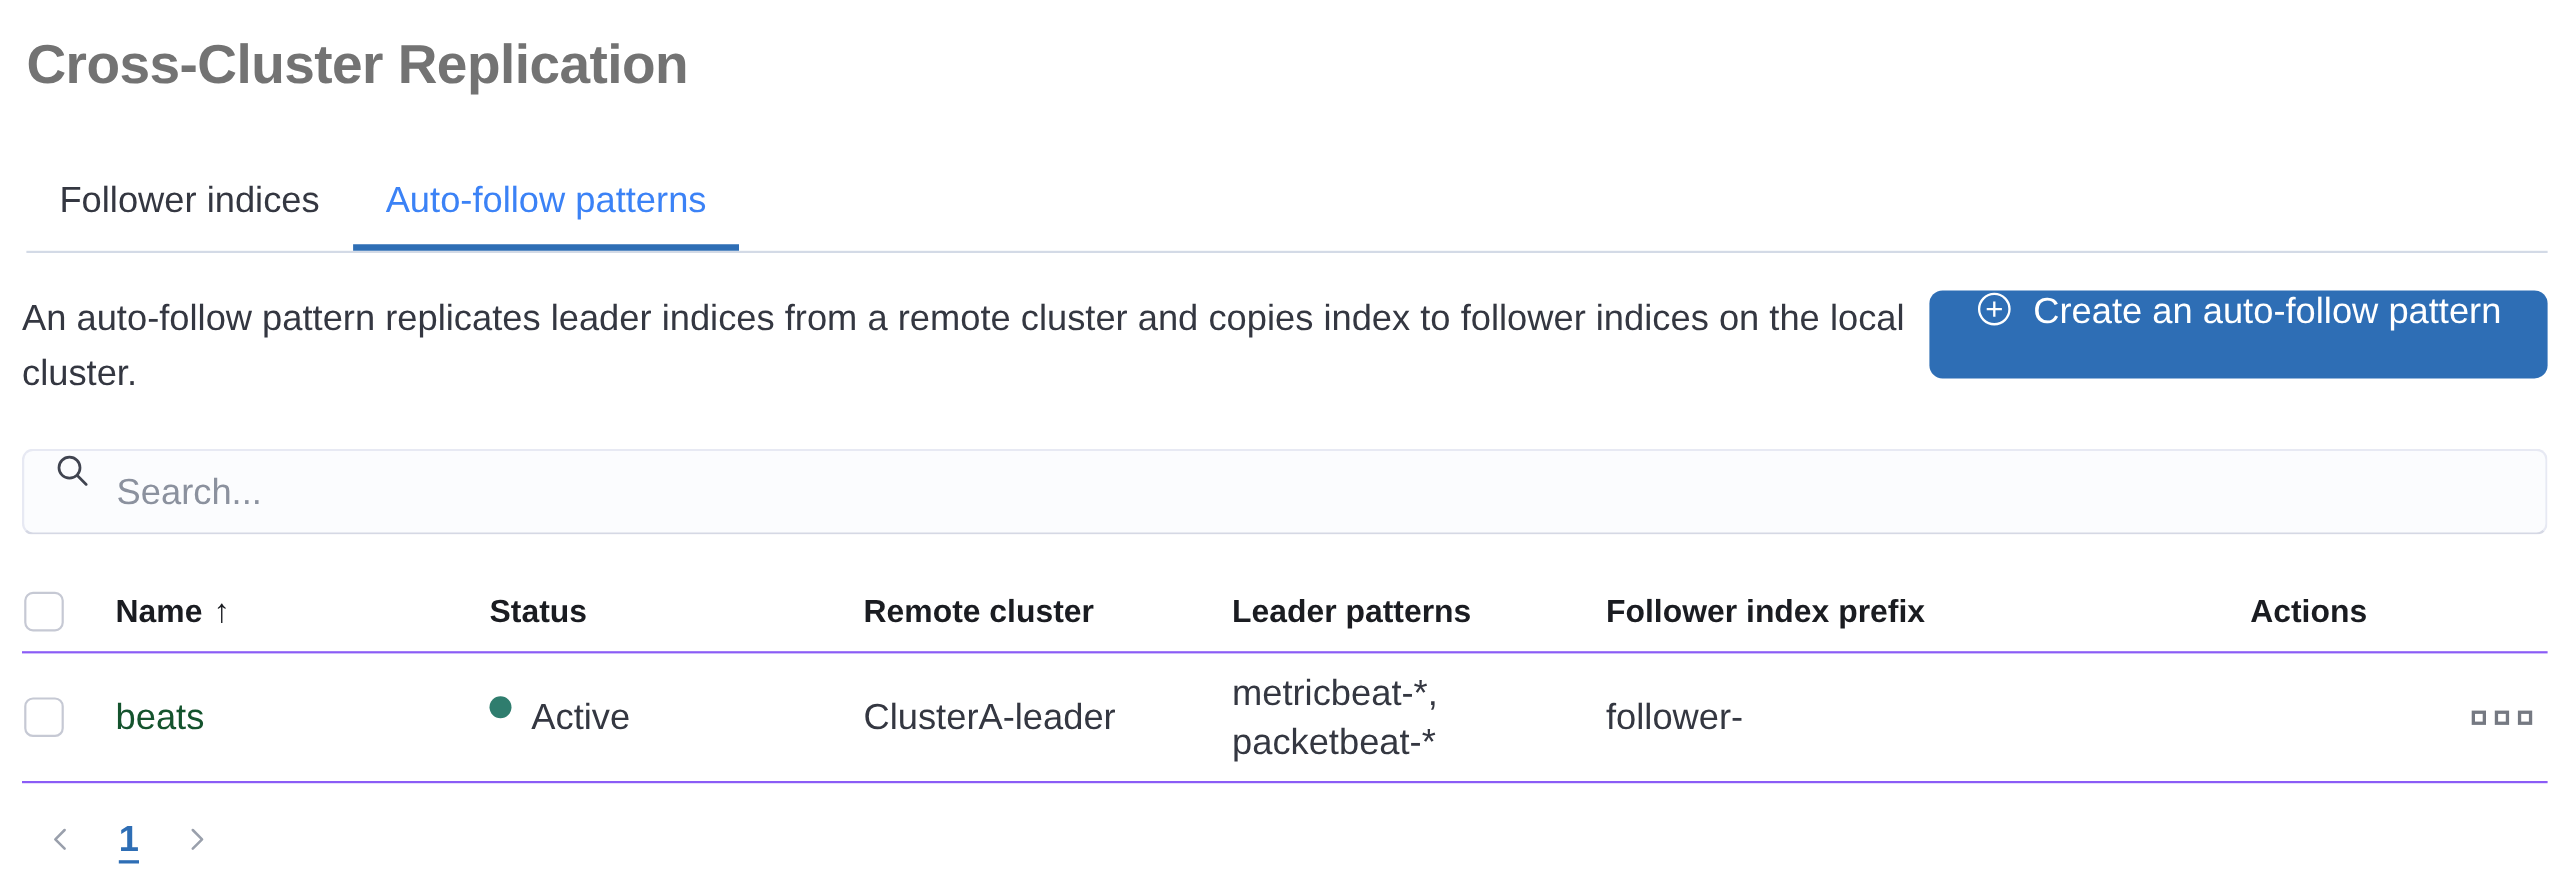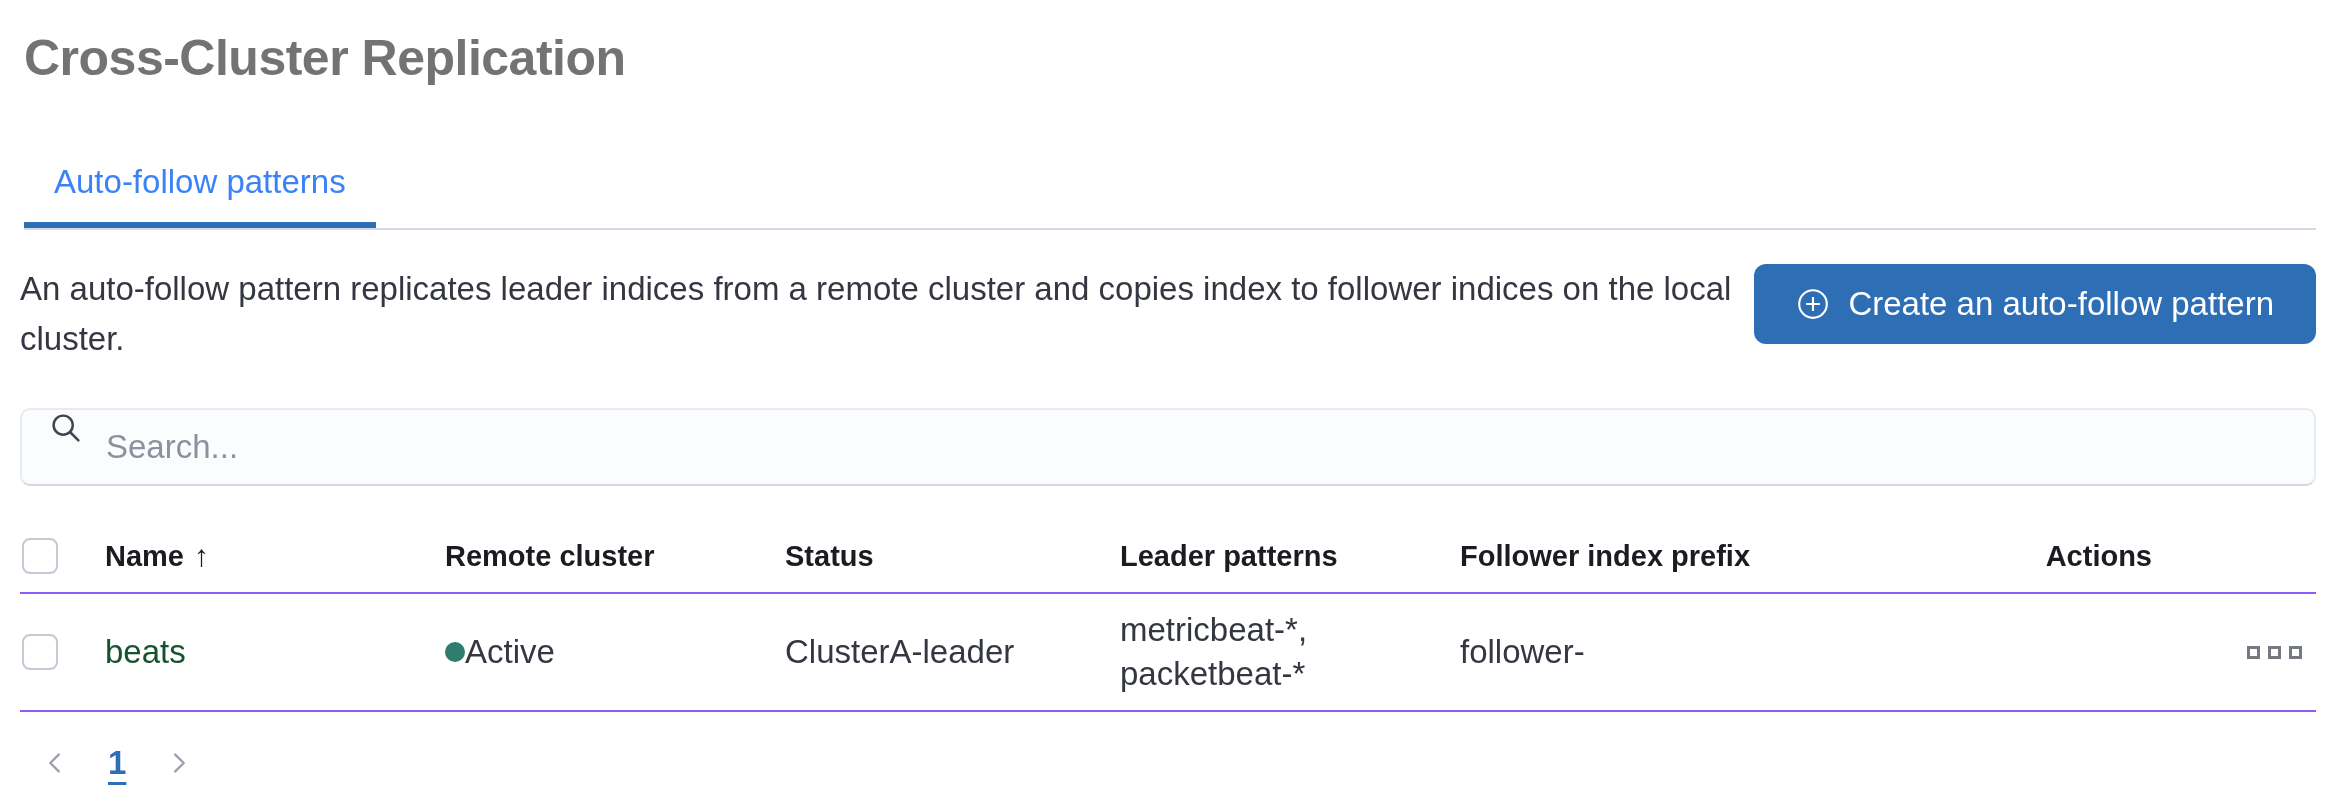--- a/index.html
+++ b/index.html
@@ -49,21 +49,21 @@
     margin-top: 34px;
   }
   .desc-text {
     font-size: 33px;
     line-height: 50px;
     color: #343741;
     width: 1730px;
   }
   .create-btn {
     display: inline-flex;
-    align-items: center;
+    align-items: flex-start;
     gap: 18px;
     height: 80px;
     padding: 0 42px;
     background: #2e6eb5;
     border: none;
     border-radius: 12px;
     color: #ffffff;
     font-family: inherit;
     font-size: 33px;
     cursor: pointer;
@@ -113,21 +113,21 @@
   .sort-arrow { font-weight: 400; font-size: 30px; margin-left: 10px; }
   .th-actions { text-align: right; padding-right: 4px; }
 
   .trow { padding: 14px 0; min-height: 116px; font-size: 33px; }
   .cell { color: #343741; }
   .name-link {
     color: #14532d;
     text-decoration: none;
     cursor: pointer;
   }
-  .status-cell { display: flex; align-items: center; }
+  .status-cell { display: flex; gap: 18px; }
   .status-dot {
     width: 20px; height: 20px; border-radius: 50%;
     background: #2f7d6e; flex: none;
   }
   .leader-cell div { line-height: 44px; }
   .cell-actions { display: flex; justify-content: flex-end; padding-right: 8px; }
   .boxes-icon { display: inline-flex; gap: 8px; cursor: pointer; padding: 6px; }
   .boxes-icon span {
     width: 13px; height: 13px;
     border: 3px solid #757982;
@@ -176,20 +176,21 @@
   svg { display: block; }
 </style>
 </head>
 <body>
 
 <div class="page">
 
   <h1 class="page-title">Cross-Cluster Replication</h1>
 
   <div class="tabs">
+    <div class="tab">Follower indices</div>
     <div class="tab active">Auto-follow patterns</div>
   </div>
 
   <div class="desc-row">
     <p class="desc-text">An auto-follow pattern replicates leader indices from a remote cluster and copies index to follower indices on the local cluster.</p>
     <button class="create-btn">
       <span>
         <svg width="34" height="34" viewBox="0 0 32 32">
           <circle cx="16" cy="16" r="13" fill="none" stroke="#ffffff" stroke-width="2"></circle>
           <path d="M16 9.5 V22.5 M9.5 16 H22.5" stroke="#ffffff" stroke-width="2" fill="none"></path>
@@ -211,22 +212,22 @@
 
   <div class="table">
 
     <div class="thead">
       <div>
         <div class="checkbox"></div>
       </div>
       <div class="th sortable">
         <span>Name</span><span class="sort-arrow">↑</span>
       </div>
+      <div class="th">Status</div>
       <div class="th">Remote cluster</div>
-      <div class="th">Status</div>
       <div class="th">Leader patterns</div>
       <div class="th">Follower index prefix</div>
       <div class="th th-actions">Actions</div>
     </div>
 
     <div class="trow">
       <div>
         <div class="checkbox"></div>
       </div>
       <div class="cell">

